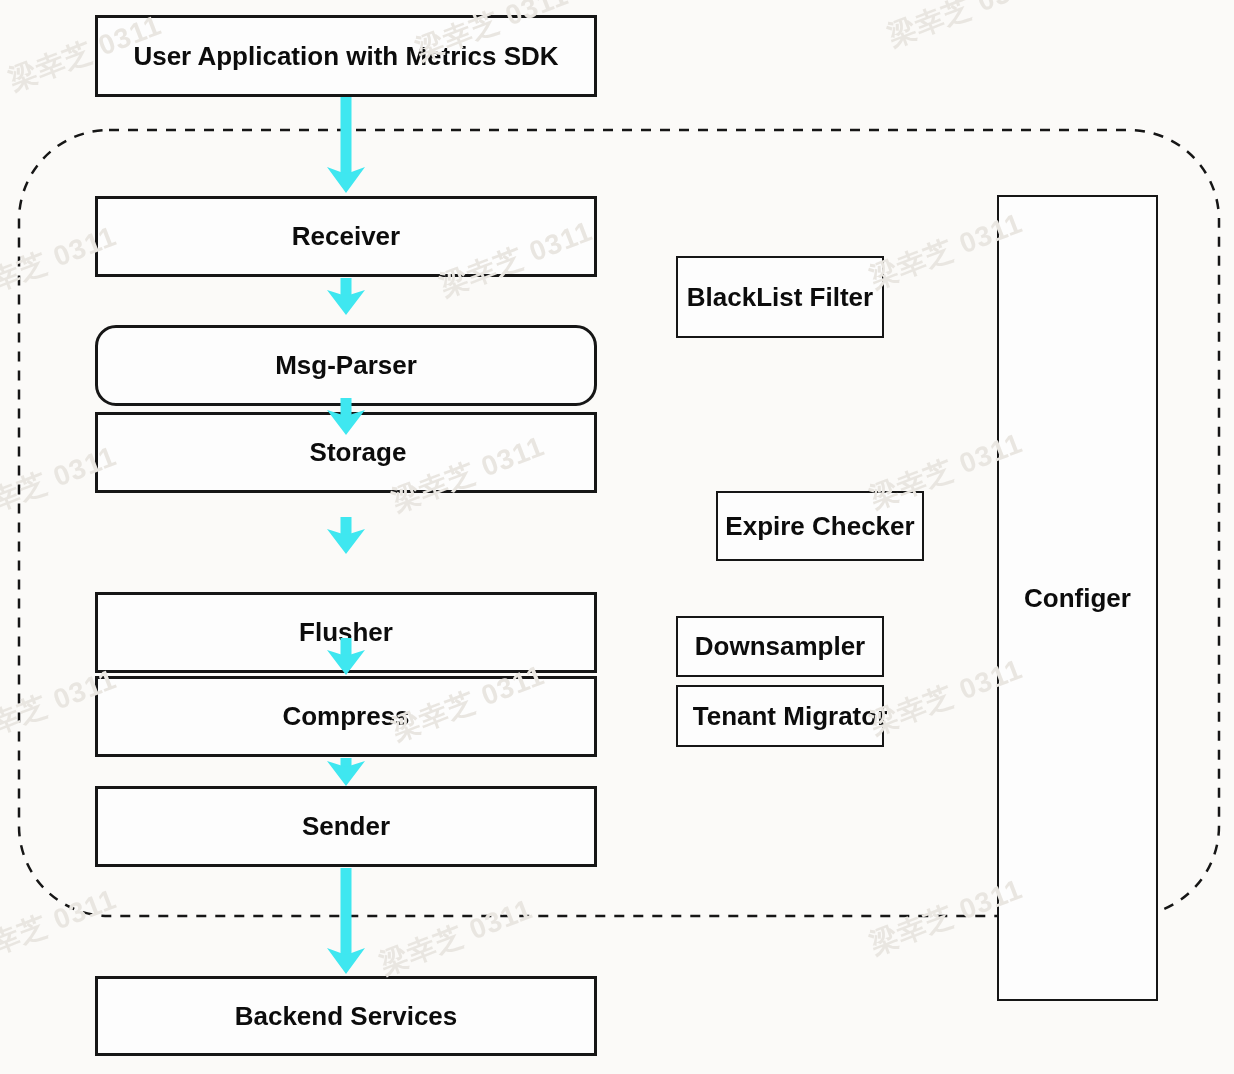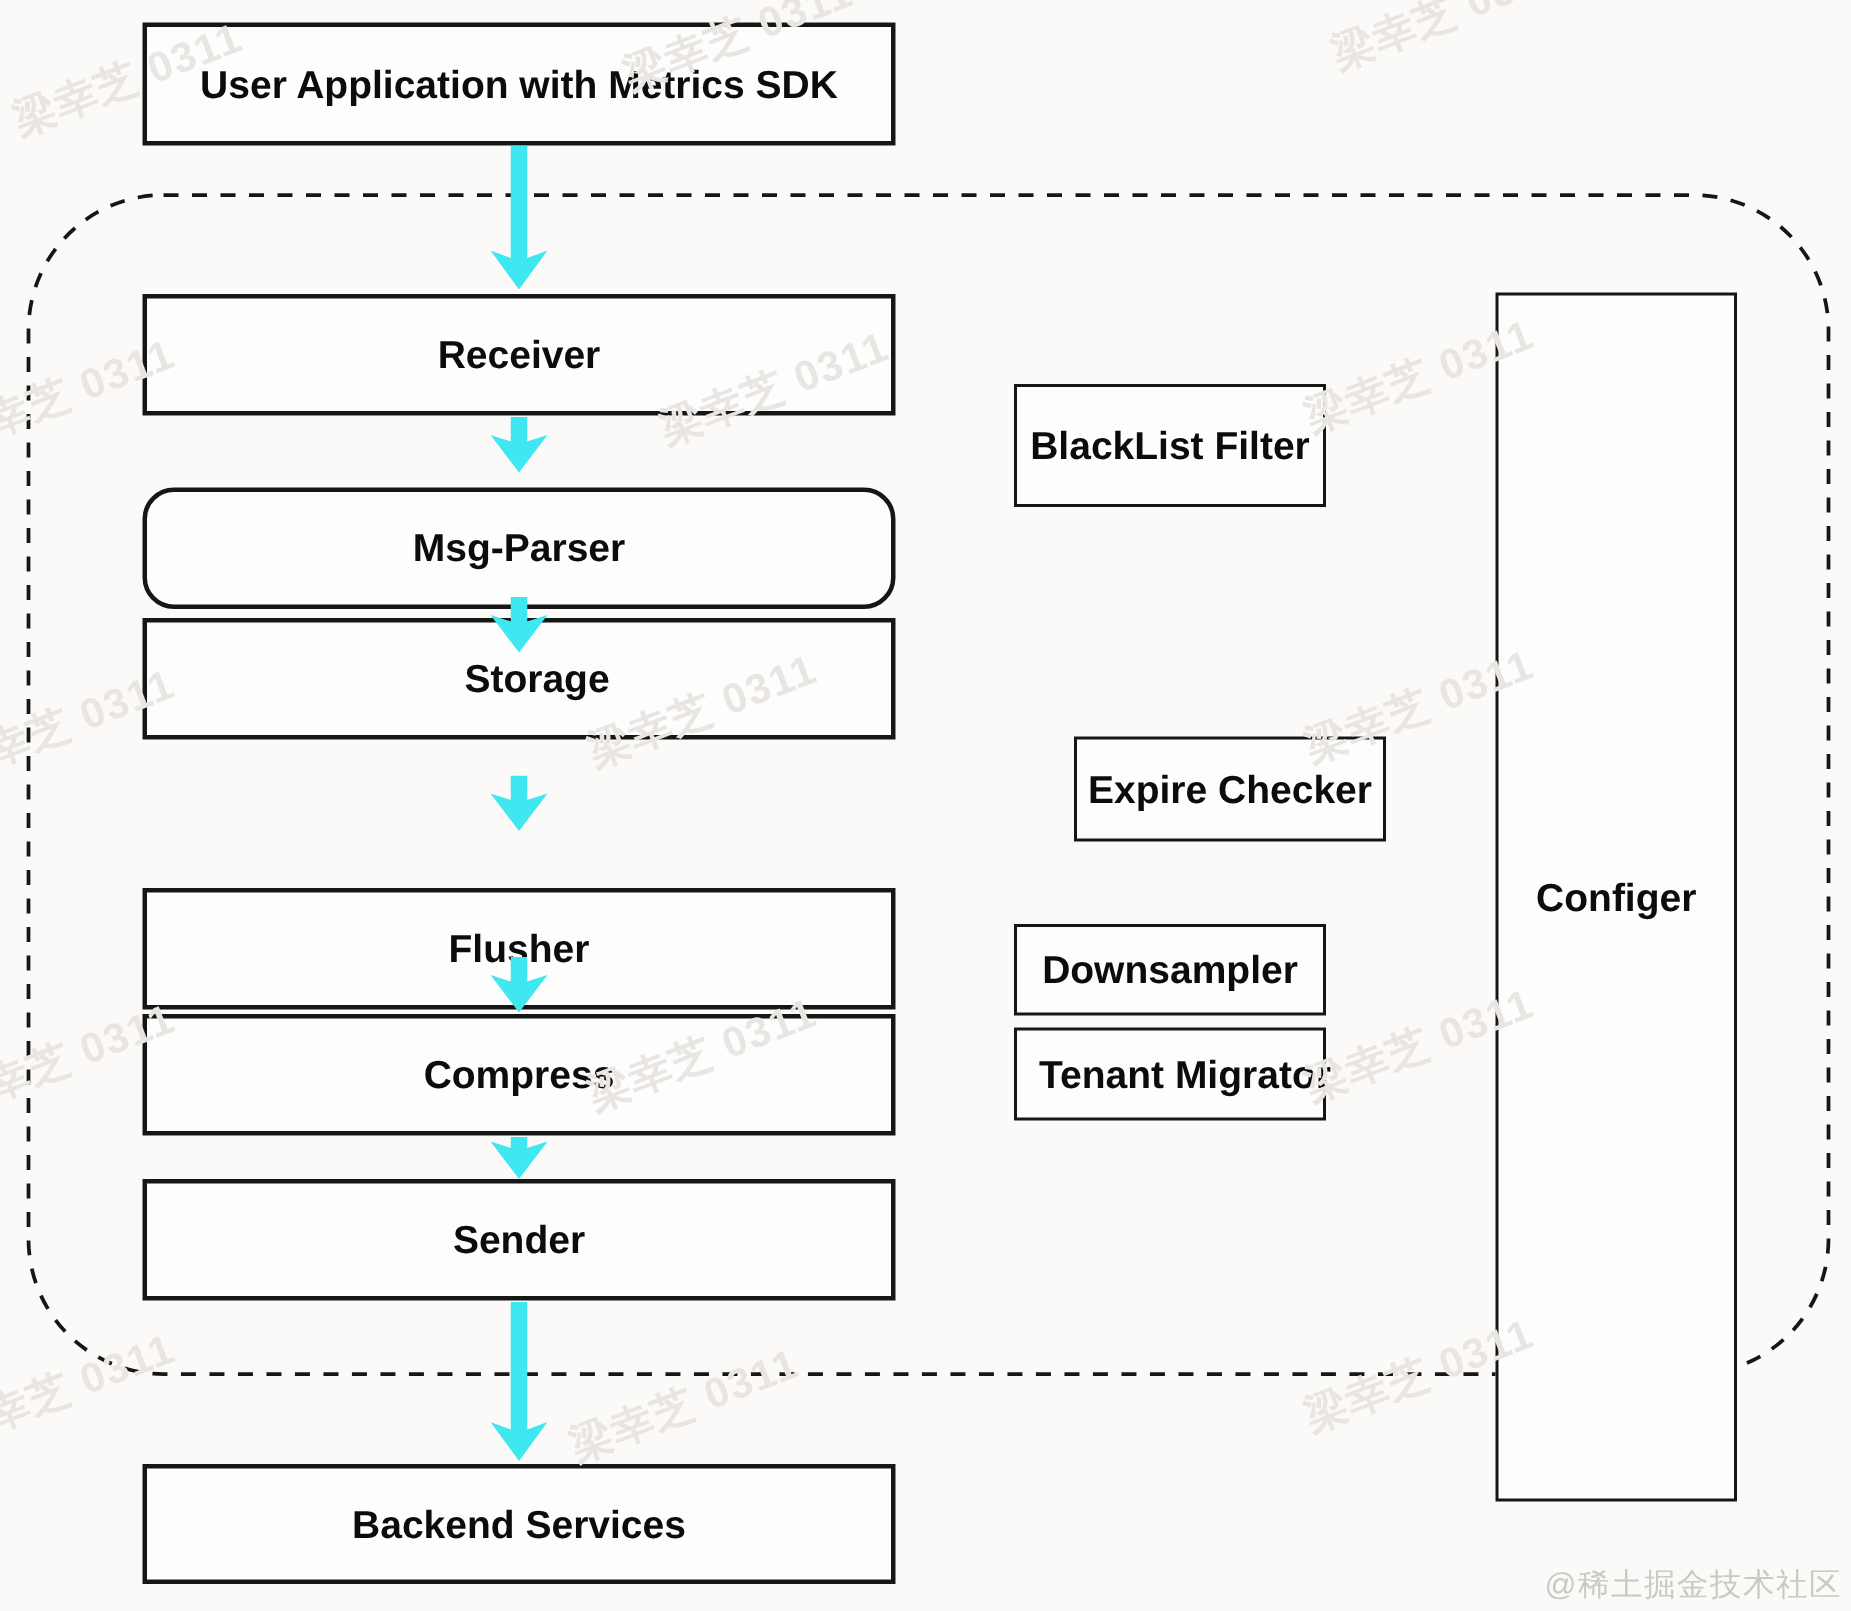--- a/index.html
+++ b/index.html
@@ -127,15 +127,14 @@
   <span class="wm" style="left:-40px;top:465px;">梁幸芝 0311</span>
   <span class="wm" style="left:388px;top:455px;">梁幸芝 0311</span>
   <span class="wm" style="left:866px;top:452px;">梁幸芝 0311</span>
   <span class="wm" style="left:-40px;top:688px;">梁幸芝 0311</span>
   <span class="wm" style="left:388px;top:684px;">梁幸芝 0311</span>
   <span class="wm" style="left:866px;top:678px;">梁幸芝 0311</span>
   <span class="wm" style="left:-40px;top:908px;">梁幸芝 0311</span>
   <span class="wm" style="left:376px;top:918px;">梁幸芝 0311</span>
   <span class="wm" style="left:866px;top:898px;">梁幸芝 0311</span>
 
-  <span class="credit">@稀土掘金技术社区</span>
 
 </div>
 
 </body></html>

